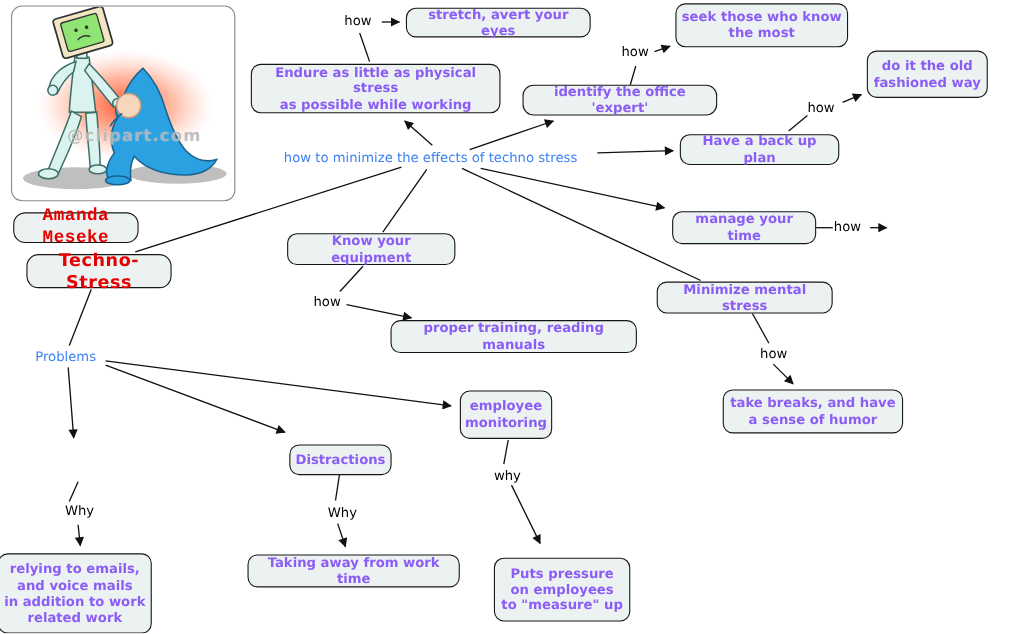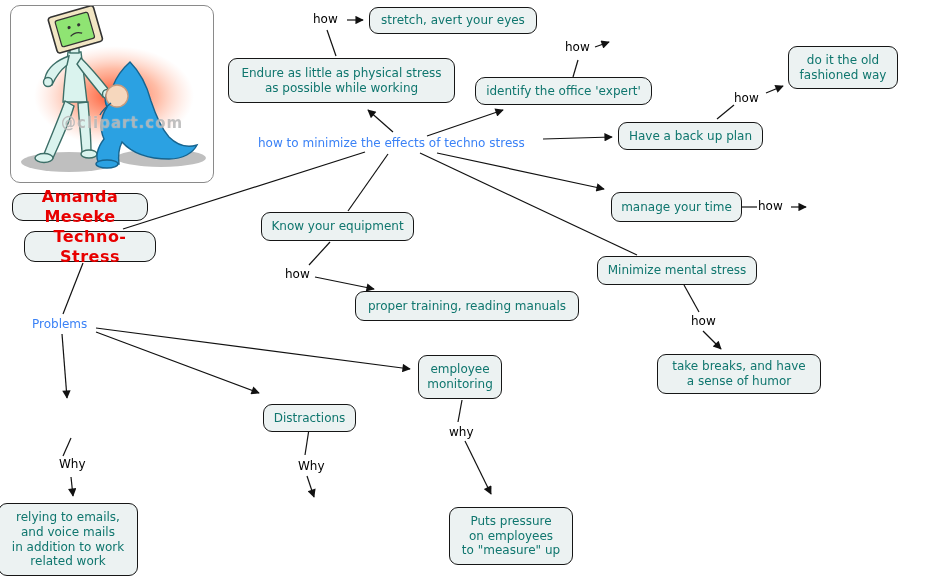--- a/index.html
+++ b/index.html
@@ -5,21 +5,21 @@
   html,body{margin:0;padding:0;background:#fff;}
   #canvas{
     position:relative;width:936px;height:576px;background:#ffffff;overflow:hidden;
     font-family:"DejaVu Sans","Liberation Sans",sans-serif;
   }
   #edges{position:absolute;left:0;top:0;width:936px;height:576px;}
   .node{
     position:absolute;box-sizing:border-box;
     background:#ecf2f2;border:1.5px solid #161616;border-radius:9px;
     display:flex;align-items:center;justify-content:center;text-align:center;
-    font-size:12px;line-height:1.22;color:#0f766e;white-space:pre-line;padding:1px 4px;
+    font-size:12px;line-height:1.22;color:#8b5cf6;white-space:pre-line;padding:1px 4px;font-weight:bold;
   }
   .node.red{color:#e80000;font-weight:bold;font-size:16px;letter-spacing:.5px;border-radius:11px;}
   .textnode{position:absolute;font-size:12px;color:#3b82f6;white-space:nowrap;}
   .linklabel{position:absolute;font-size:12px;color:#000;white-space:nowrap;}
   #img-panel{
     position:absolute;left:10px;top:5px;width:204px;height:178px;box-sizing:border-box;
     background:#fff;border:1.5px solid #8a8a8a;border-radius:10px;overflow:hidden;
   }
   #img-panel svg{display:block;}
   .watermark{
@@ -107,44 +107,47 @@
       <g stroke="#16648f" stroke-width="1.4">
         <path fill="#2ba1e2" d="M119,56 C110,64 105,72 102,80 C95,85 92,93 96,101 C90,110 88,122 93,133 C86,142 84,152 88,157 L108,158 C107,150 108,142 111,136 C120,146 136,153 158,153 C172,153 182,147 186,139 C176,142 166,139 158,131 C149,121 144,107 140,95 C136,80 129,66 119,56 Z"></path>
         <ellipse cx="96" cy="158" rx="11" ry="4" fill="#2ba1e2"></ellipse>
         <circle cx="106" cy="90" r="11" fill="#f6d7bd" stroke="#c79a7d"></circle>
         <path d="M100,97 C95,101 91,105 89,109" fill="none"></path>
       </g>
     </svg>
     <div class="watermark">@clipart.com</div>
   </div>
 
-  <div class="node red" style="left:12px;top:193px;width:136px;height:28px;">Amanda Meseke</div>
+  <div class="node red" style="left:12px;top:193px;width:114px;height:28px;font-family:Liberation Mono, monospace;">Amanda Meseke</div>
   <div class="node red" style="left:24px;top:231px;width:132px;height:31px;">Techno-Stress</div>
 
   <div class="textnode" style="left:258px;top:136px;">how to minimize the effects of techno stress</div>
   <div class="textnode" style="left:32px;top:317px;">Problems</div>
 
   <div class="node" style="left:228px;top:58px;width:227px;height:45px;">Endure as little as physical stress
 as possible while working</div>
   <div class="node" style="left:369px;top:7px;width:168px;height:27px;">stretch, avert your eyes</div>
+  <div class="node" style="left:614px;top:3px;width:157px;height:40px;">seek those who know
+the most</div>
   <div class="node" style="left:475px;top:77px;width:177px;height:28px;border-radius:10px;">identify the office 'expert'</div>
   <div class="node" style="left:788px;top:46px;width:110px;height:43px;">do it the old
 fashioned way</div>
   <div class="node" style="left:618px;top:122px;width:145px;height:28px;">Have a back up plan</div>
   <div class="node" style="left:611px;top:192px;width:131px;height:30px;">manage your time</div>
   <div class="node" style="left:261px;top:212px;width:153px;height:29px;">Know your equipment</div>
   <div class="node" style="left:355px;top:291px;width:224px;height:30px;">proper training, reading manuals</div>
   <div class="node" style="left:597px;top:256px;width:160px;height:29px;">Minimize mental stress</div>
   <div class="node" style="left:657px;top:354px;width:164px;height:40px;">take breaks, and have
 a sense of humor</div>
   <div class="node" style="left:-2px;top:503px;width:140px;height:73px;">relying to emails,
 and voice mails
 in addition to work
 related work</div>
   <div class="node" style="left:263px;top:404px;width:93px;height:28px;">Distractions</div>
+  <div class="node" style="left:225px;top:504px;width:193px;height:30px;">Taking away from work time</div>
   <div class="node" style="left:418px;top:355px;width:84px;height:44px;">employee
 monitoring</div>
   <div class="node" style="left:449px;top:507px;width:124px;height:58px;">Puts pressure
 on employees
 to "measure" up</div>
 
   <div class="linklabel" style="left:313px;top:12px;">how</div>
   <div class="linklabel" style="left:565px;top:40px;">how</div>
   <div class="linklabel" style="left:734px;top:91px;">how</div>
   <div class="linklabel" style="left:758px;top:199px;">how</div>

